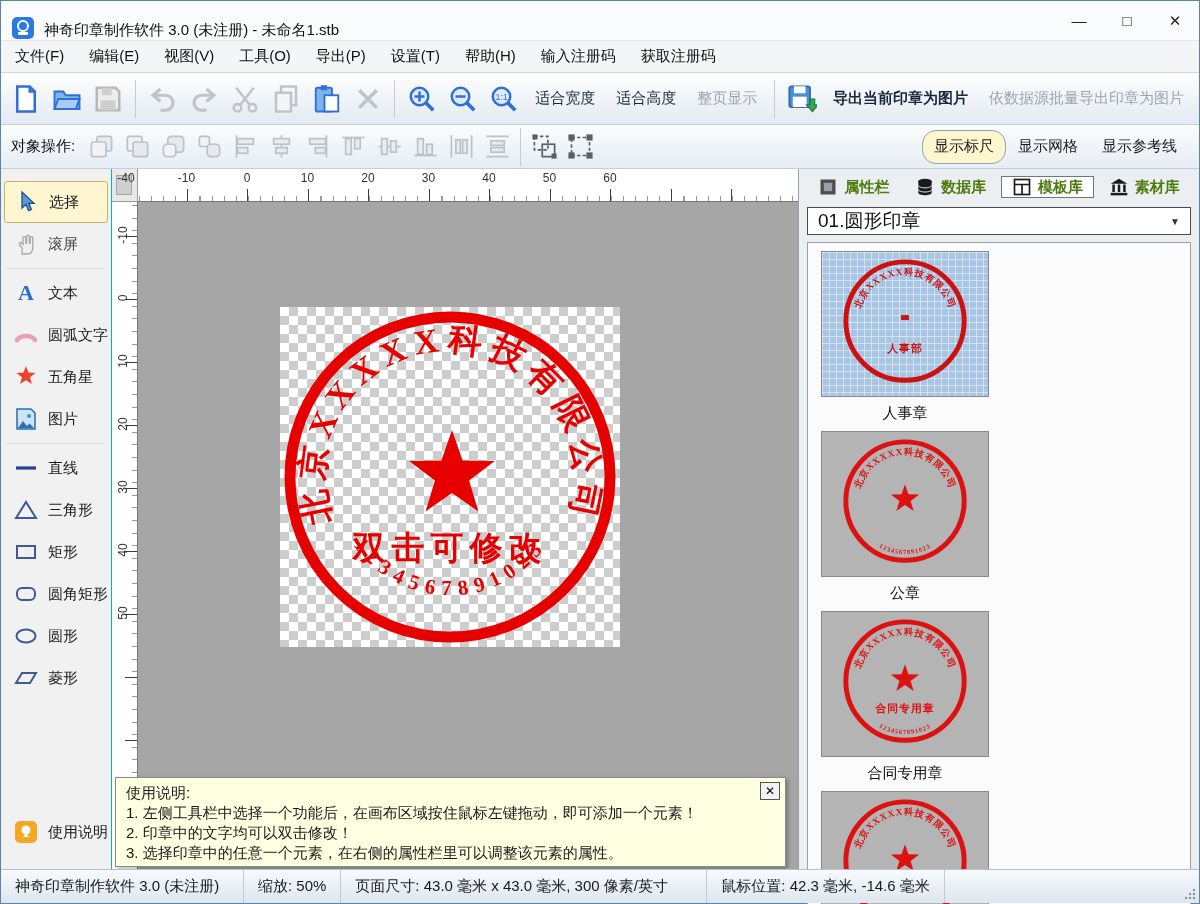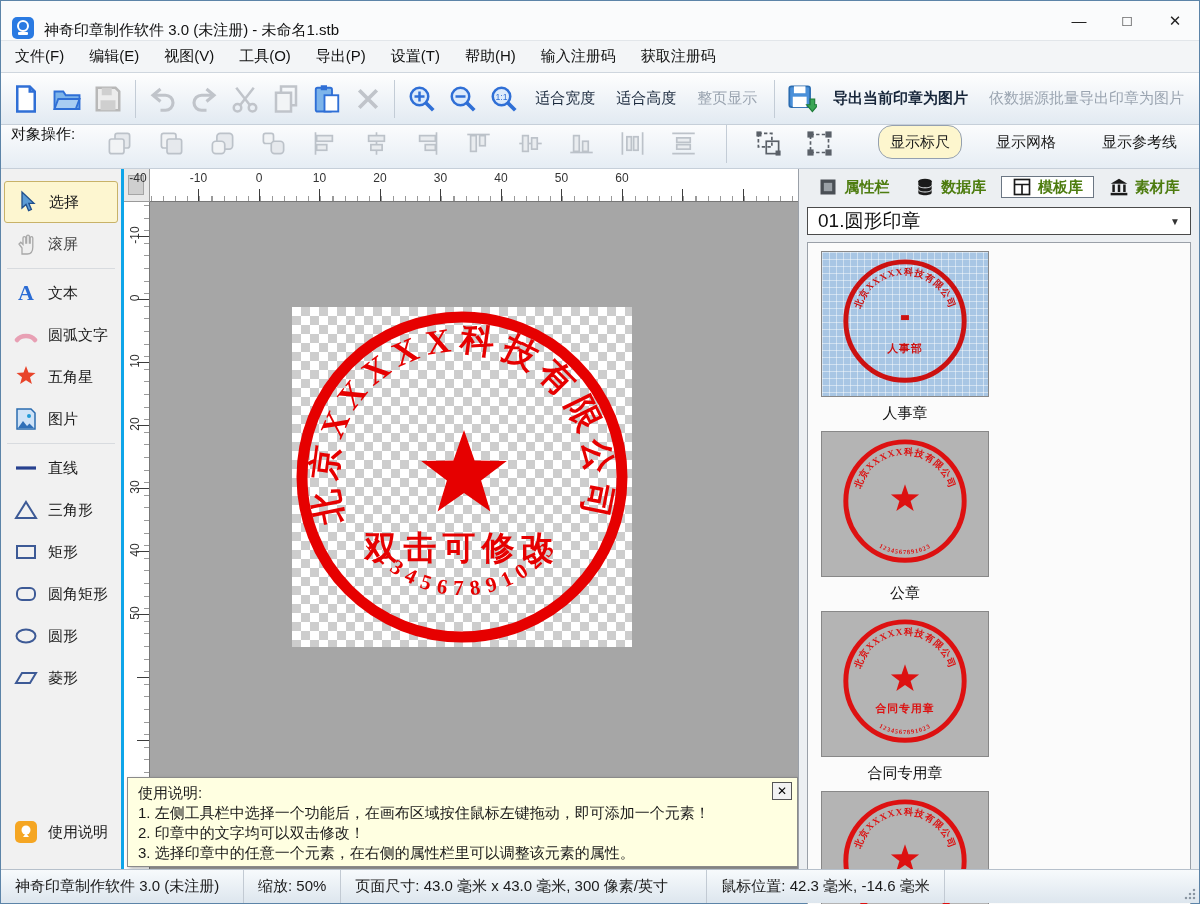--- a/index.html
+++ b/index.html
@@ -19,32 +19,32 @@
 
   
   .toolbar1 { height:52px; background:linear-gradient(#fefefe,#e2eaf2); border-bottom:1px solid #c6cfd9; display:flex; align-items:center; padding:0 6px; gap:3px; }
   .tbtn { width:42px; height:44px; display:flex; align-items:center; justify-content:center; }
   .tbtn svg { width:30px; height:30px; }
   .tsep { width:1px; height:38px; background:#c3ccd6; margin:0 5px; }
   .ttext { font-size:15px; color:#17263a; padding:0 9px; white-space:nowrap; }
   .ttext.bold { font-weight:bold; }
   .ttext.dis { color:#9aa4b0; }
 
-  .toolbar2 { height:44px; background:linear-gradient(#fbfcfd,#e6edf4); border-bottom:1px solid #c6cfd9; display:flex; padding:0 10px; gap:22px; font-size:15px; }
+  .toolbar2 { height:44px; background:linear-gradient(#fbfcfd,#e6edf4); border-bottom:1px solid #c6cfd9; display:flex; align-items:center; padding:0 10px; gap:0; font-size:15px; }
   .objlabel { color:#111; margin-right:8px; white-space:nowrap; }
   .gico { width:36px; height:36px; display:flex; align-items:center; justify-content:center; }
   .gico svg { width:27px; height:27px; }
   .showbtn { display:flex; align-items:center; height:34px; padding:0 11px; color:#1a1a1a; white-space:nowrap; border:1px solid transparent; }
   .showbtn.active { background:#fdf6ce; border:1px solid #94a0b0; border-radius:14px; }
   .tb2-spacer { flex:1; }
 
   
   .content { flex:1; min-height:0; display:flex; }
 
-  .toolbox { width:123px; background:#f1f1f1; border-right:3px solid #0ea5e9; padding-top:12px; position:relative; }
+  .toolbox { width:111px; background:#f1f1f1; border-right:1px solid #0ea5e9; padding-top:12px; position:relative; }
   .tool { display:flex; align-items:center; gap:9px; height:42px; padding-left:12px; font-size:15px; color:#1a1a1a; }
   .tool .ticon { width:26px; height:26px; display:flex; align-items:center; justify-content:center; flex:0 0 auto; }
   .tool .ticon svg { width:24px; height:24px; }
   .tool.selected { background:#fdf6d0; border:1px solid #c8b268; border-radius:3px; margin:0 3px; padding-left:9px; }
   .tool.disabled { color:#404040; }
   .tsep2 { height:1px; background:#d8dbdf; margin:3px 6px; }
   .tool-help { position:absolute; bottom:16px; left:0; right:0; }
 
   .canvas-region { flex:1; position:relative; background:#a6a6a6; overflow:hidden; border-right:1px solid #9aa0a8; }
   .rcorner { position:absolute; left:0; top:0; width:26px; height:33px; background:#e9e9e9; border-right:1px solid #9a9a9a; border-bottom:1px solid #9a9a9a; }

